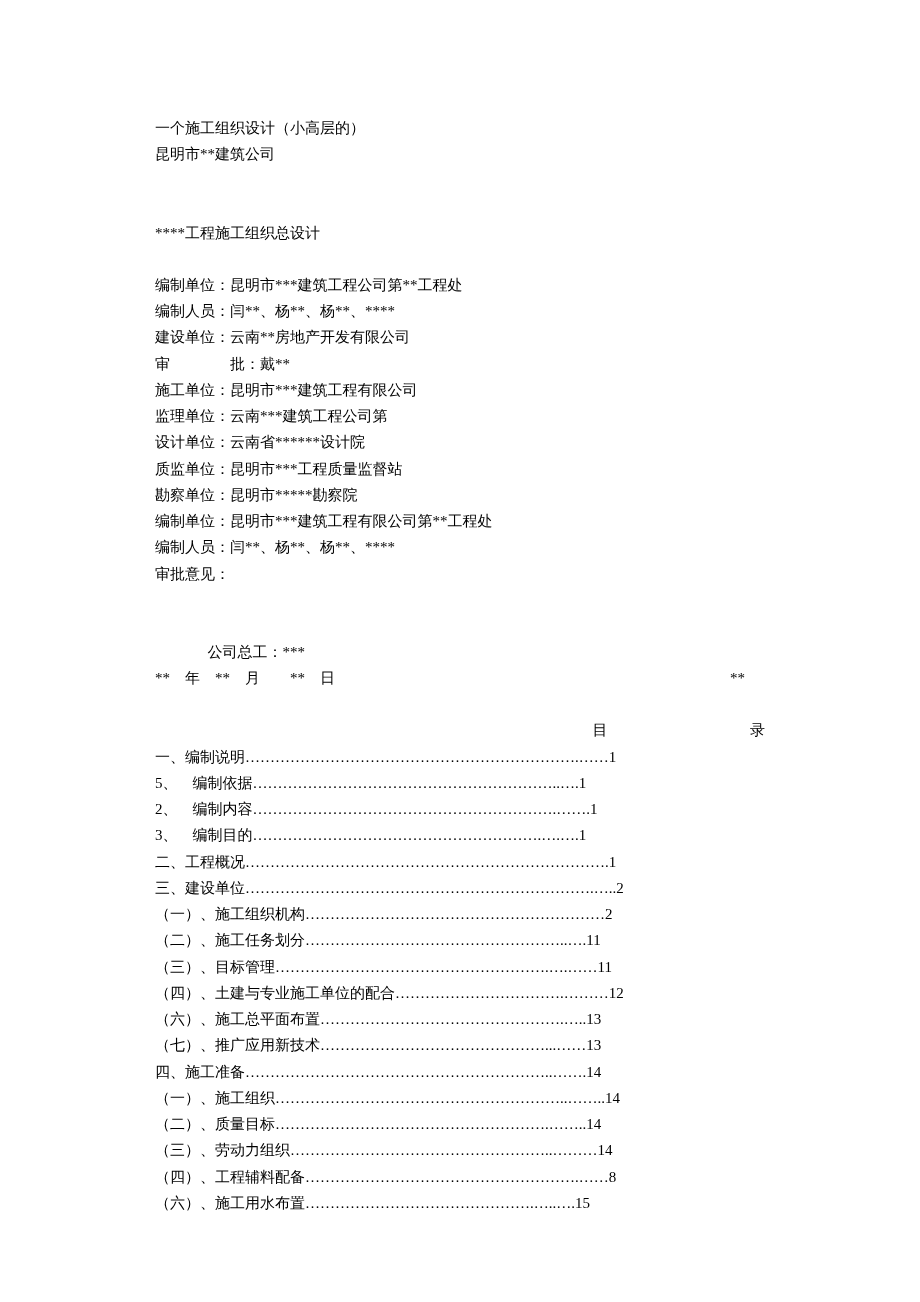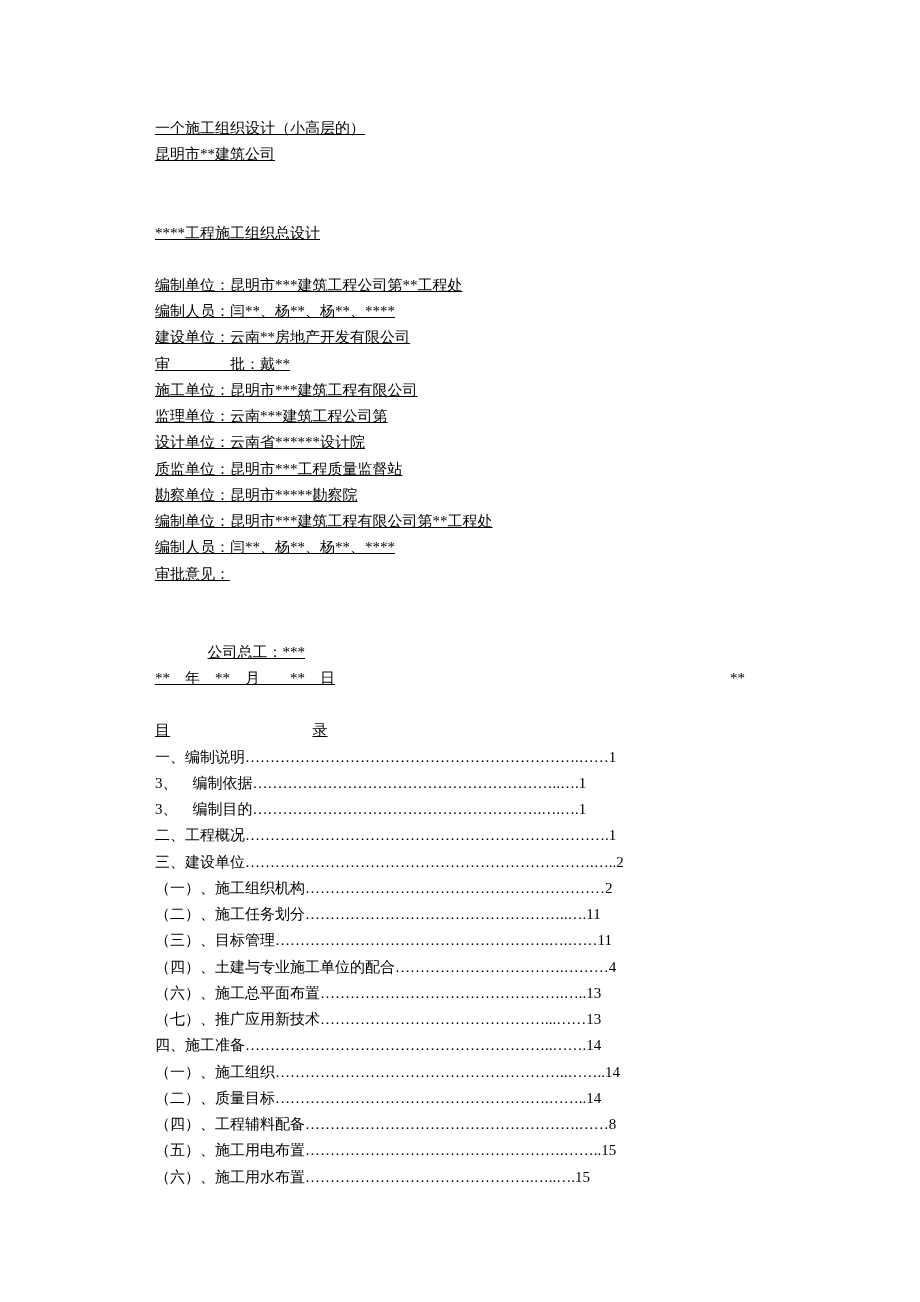--- a/index.html
+++ b/index.html
@@ -10,34 +10,34 @@
       font-size: 15px;
       color: #000;
       width: 920px;
       line-height: 1.75;
     }
     .page {
       padding: 115px 155px 60px 155px;
     }
     .line {
       white-space: nowrap;
-      text-decoration: underline;
     }
     .blank {
       height: 26px;
     }
     .indent {
       padding-left: 3.5em;
     }
     .right-floating {
       position: absolute;
       right: 20px;
     }
     .toc-title {
       letter-spacing: 0;
+      text-align: right;
     }
     .toc-line {
       white-space: nowrap;
       overflow: hidden;
     }
     .toc-gap {
       display: inline-block;
       width: 9.5em;
     }
   </style>
@@ -78,30 +78,31 @@
   <div class="line">**　年　**　月　　**　日</div>
 
   <div class="blank"></div>
 
   <div class="line toc-title">
     <span>目</span><span class="toc-gap"></span><span>录</span>
   </div>
 
   <div id="toc-container">
       <div class="toc-line">一、编制说明………………………………………………………….……1</div>
-      <div class="toc-line">3、  编制依据……………………………………………………..….1</div>
+      <div class="toc-line">5、  编制依据……………………………………………………..….1</div>
+      <div class="toc-line">2、  编制内容…………………………………………………….…….1</div>
       <div class="toc-line">3、  编制目的………………………………………………….….….1</div>
       <div class="toc-line">二、工程概况……………………………………………………………….1</div>
       <div class="toc-line">三、建设单位…………………………………………………………….…..2</div>
       <div class="toc-line">（一）、施工组织机构……………………………………………………2</div>
       <div class="toc-line">（二）、施工任务划分……………………………………………..….11</div>
       <div class="toc-line">（三）、目标管理……………………………………………….….……11</div>
-      <div class="toc-line">（四）、土建与专业施工单位的配合…………………………….………4</div>
+      <div class="toc-line">（四）、土建与专业施工单位的配合…………………………….………12</div>
       <div class="toc-line">（六）、施工总平面布置………………………………………….…..13</div>
       <div class="toc-line">（七）、推广应用新技术………………………………………...……13</div>
       <div class="toc-line">四、施工准备……………………………………………………..…….14</div>
       <div class="toc-line">（一）、施工组织…………………………………………………..……..14</div>
       <div class="toc-line">（二）、质量目标……………………………………………….……..14</div>
+      <div class="toc-line">（三）、劳动力组织……………………………………………..………14</div>
       <div class="toc-line">（四）、工程辅料配备……………………………………………….……8</div>
-      <div class="toc-line">（五）、施工用电布置…………………………………………….……..15</div>
       <div class="toc-line">（六）、施工用水布置……………………………………….…..….15</div>
     </div>
 </div>
 
 </body></html>

